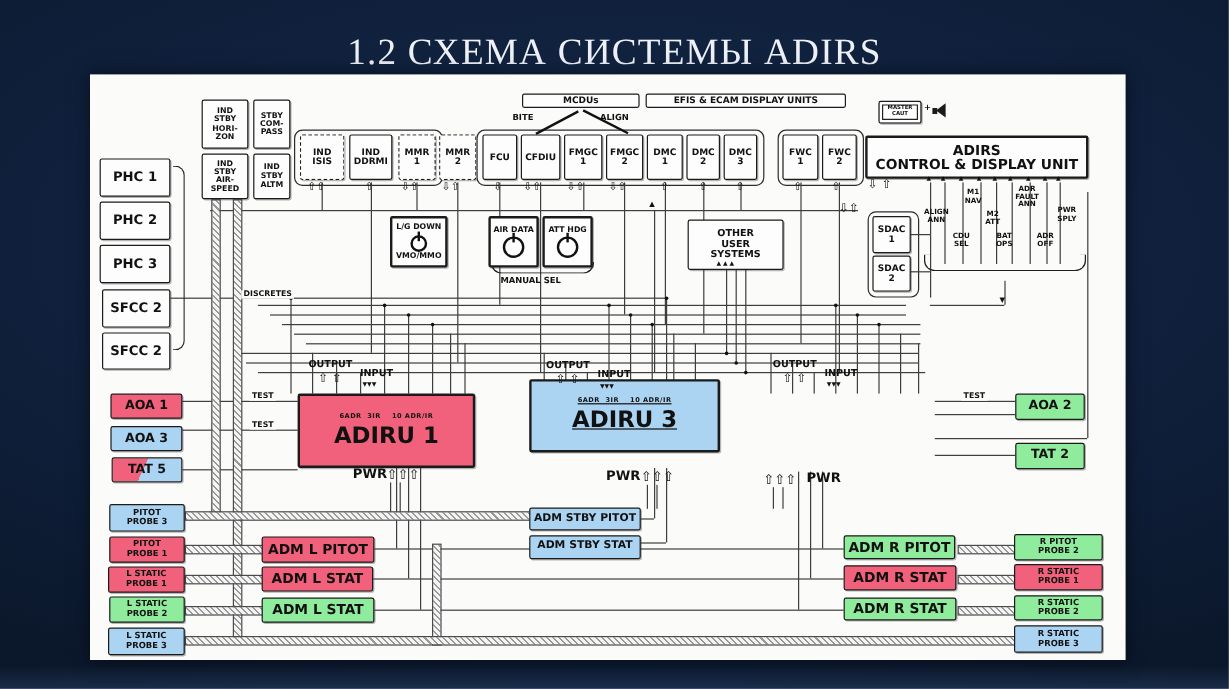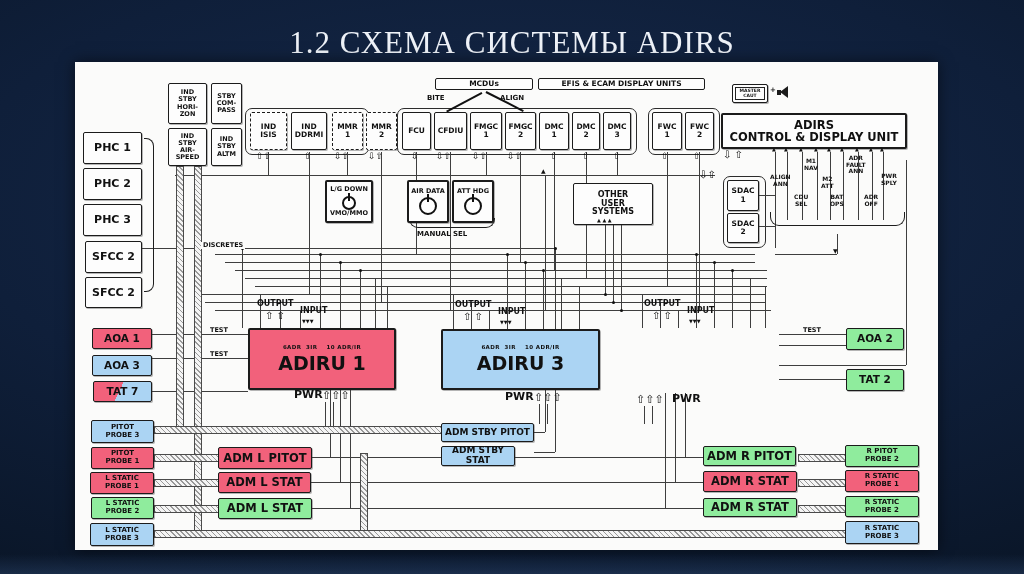--- a/index.html
+++ b/index.html
@@ -246,41 +246,41 @@
 1</span></div>
     <div class="box" style="left: 652px; top: 151px; width: 32px; height: 30px; font-size: 7.5px;"><span>SDAC
 2</span></div>
     <div class="box thick" style="left: 250px; top: 118px; width: 48px; height: 43px; font-size: 6.5px;"><span>L/G DOWN</span><span class="knob" style="height: 10px; width: 10px;"></span><span>VMO/MMO</span></div>
     <div class="box thick" style="left: 332px; top: 118px; width: 42px; height: 43px; font-size: 6.5px;"><span>AIR DATA</span><span class="knob"></span></div>
     <div class="box thick" style="left: 377px; top: 118px; width: 42px; height: 43px; font-size: 6.5px;"><span>ATT HDG</span><span class="knob"></span></div>
     <div class="box" style="left: 498px; top: 121px; width: 80px; height: 42px; font-size: 8px; align-items: center;"><span>OTHER
 USER
 SYSTEMS</span></div>
     <div class="box thick" style="left: 173px; top: 266px; width: 148px; height: 62px; font-size: 19px; background: rgb(242, 97, 123);"><span class="sub">6ADR  3IR    10 ADR/IR</span><span>ADIRU 1</span></div>
-    <div class="box thick" style="left: 366px; top: 267px; width: 159px; height: 61px; font-size: 19px; background: rgb(171, 212, 243);"><span class="sub">6ADR  3IR    10 ADR/IR</span><span>ADIRU 3</span></div>
+    <div class="box thick" style="left: 366px; top: 254px; width: 159px; height: 61px; font-size: 19px; background: rgb(171, 212, 243); text-decoration: underline;"><span class="sub">6ADR  3IR    10 ADR/IR</span><span>ADIRU 3</span></div>
     <div class="box" style="left: 17px; top: 266px; width: 60px; height: 21px; font-size: 10.5px; background: rgb(242, 97, 123);"><span>AOA 1</span></div>
     <div class="box" style="left: 17px; top: 293px; width: 60px; height: 21px; font-size: 10.5px; background: rgb(171, 212, 243);"><span>AOA 3</span></div>
-    <div class="box" style="left: 18px; top: 319px; width: 59px; height: 21px; font-size: 10.5px; background: linear-gradient(115deg, rgb(242, 97, 123) 45%, rgb(171, 212, 243) 45%);"><span>TAT 7</span></div>
+    <div class="box" style="left: 18px; top: 319px; width: 59px; height: 21px; font-size: 10.5px; background: linear-gradient(115deg, rgb(242, 97, 123) 45%, rgb(171, 212, 243) 45%);"><span>TAT 5</span></div>
     <div class="box" style="left: 771px; top: 266px; width: 58px; height: 22px; font-size: 10.5px; background: rgb(143, 236, 157);"><span>AOA 2</span></div>
     <div class="box" style="left: 771px; top: 307px; width: 58px; height: 22px; font-size: 10.5px; background: rgb(143, 236, 157);"><span>TAT 2</span></div>
     <div class="box" style="left: 16px; top: 358px; width: 63px; height: 23px; font-size: 7px; background: rgb(171, 212, 243);"><span>PITOT
 PROBE 3</span></div>
     <div class="box" style="left: 16px; top: 385px; width: 63px; height: 22px; font-size: 7px; background: rgb(242, 97, 123);"><span>PITOT
 PROBE 1</span></div>
     <div class="box" style="left: 15px; top: 410px; width: 64px; height: 22px; font-size: 7px; background: rgb(242, 97, 123);"><span>L STATIC
 PROBE 1</span></div>
     <div class="box" style="left: 16px; top: 435px; width: 63px; height: 22px; font-size: 7px; background: rgb(143, 236, 157);"><span>L STATIC
 PROBE 2</span></div>
     <div class="box" style="left: 15px; top: 461px; width: 64px; height: 23px; font-size: 7px; background: rgb(171, 212, 243);"><span>L STATIC
 PROBE 3</span></div>
     <div class="box" style="left: 143px; top: 385px; width: 94px; height: 22px; font-size: 11.5px; background: rgb(242, 97, 123);"><span>ADM L PITOT</span></div>
     <div class="box" style="left: 143px; top: 410px; width: 93px; height: 21px; font-size: 11.5px; background: rgb(242, 97, 123);"><span>ADM L STAT</span></div>
     <div class="box" style="left: 143px; top: 436px; width: 94px; height: 21px; font-size: 11.5px; background: rgb(143, 236, 157);"><span>ADM L STAT</span></div>
     <div class="box" style="left: 366px; top: 361px; width: 93px; height: 19px; font-size: 9px; background: rgb(171, 212, 243);"><span>ADM STBY PITOT</span></div>
-    <div class="box" style="left: 366px; top: 384px; width: 74px; height: 20px; font-size: 9px; background: rgb(171, 212, 243);"><span>ADM STBY STAT</span></div>
+    <div class="box" style="left: 366px; top: 384px; width: 93px; height: 20px; font-size: 9px; background: rgb(171, 212, 243);"><span>ADM STBY STAT</span></div>
     <div class="box" style="left: 628px; top: 384px; width: 93px; height: 20px; font-size: 11.5px; background: rgb(143, 236, 157);"><span>ADM R PITOT</span></div>
     <div class="box" style="left: 628px; top: 409px; width: 94px; height: 21px; font-size: 11.5px; background: rgb(242, 97, 123);"><span>ADM R STAT</span></div>
     <div class="box" style="left: 628px; top: 436px; width: 94px; height: 19px; font-size: 11.5px; background: rgb(143, 236, 157);"><span>ADM R STAT</span></div>
     <div class="box" style="left: 770px; top: 383px; width: 74px; height: 22px; font-size: 7px; background: rgb(143, 236, 157);"><span>R PITOT
 PROBE 2</span></div>
     <div class="box" style="left: 770px; top: 408px; width: 74px; height: 22px; font-size: 7px; background: rgb(242, 97, 123);"><span>R STATIC
 PROBE 1</span></div>
     <div class="box" style="left: 770px; top: 434px; width: 74px; height: 21px; font-size: 7px; background: rgb(143, 236, 157);"><span>R STATIC
 PROBE 2</span></div>
     <div class="box" style="left: 770px; top: 459px; width: 74px; height: 23px; font-size: 7px; background: rgb(171, 212, 243);"><span>R STATIC

